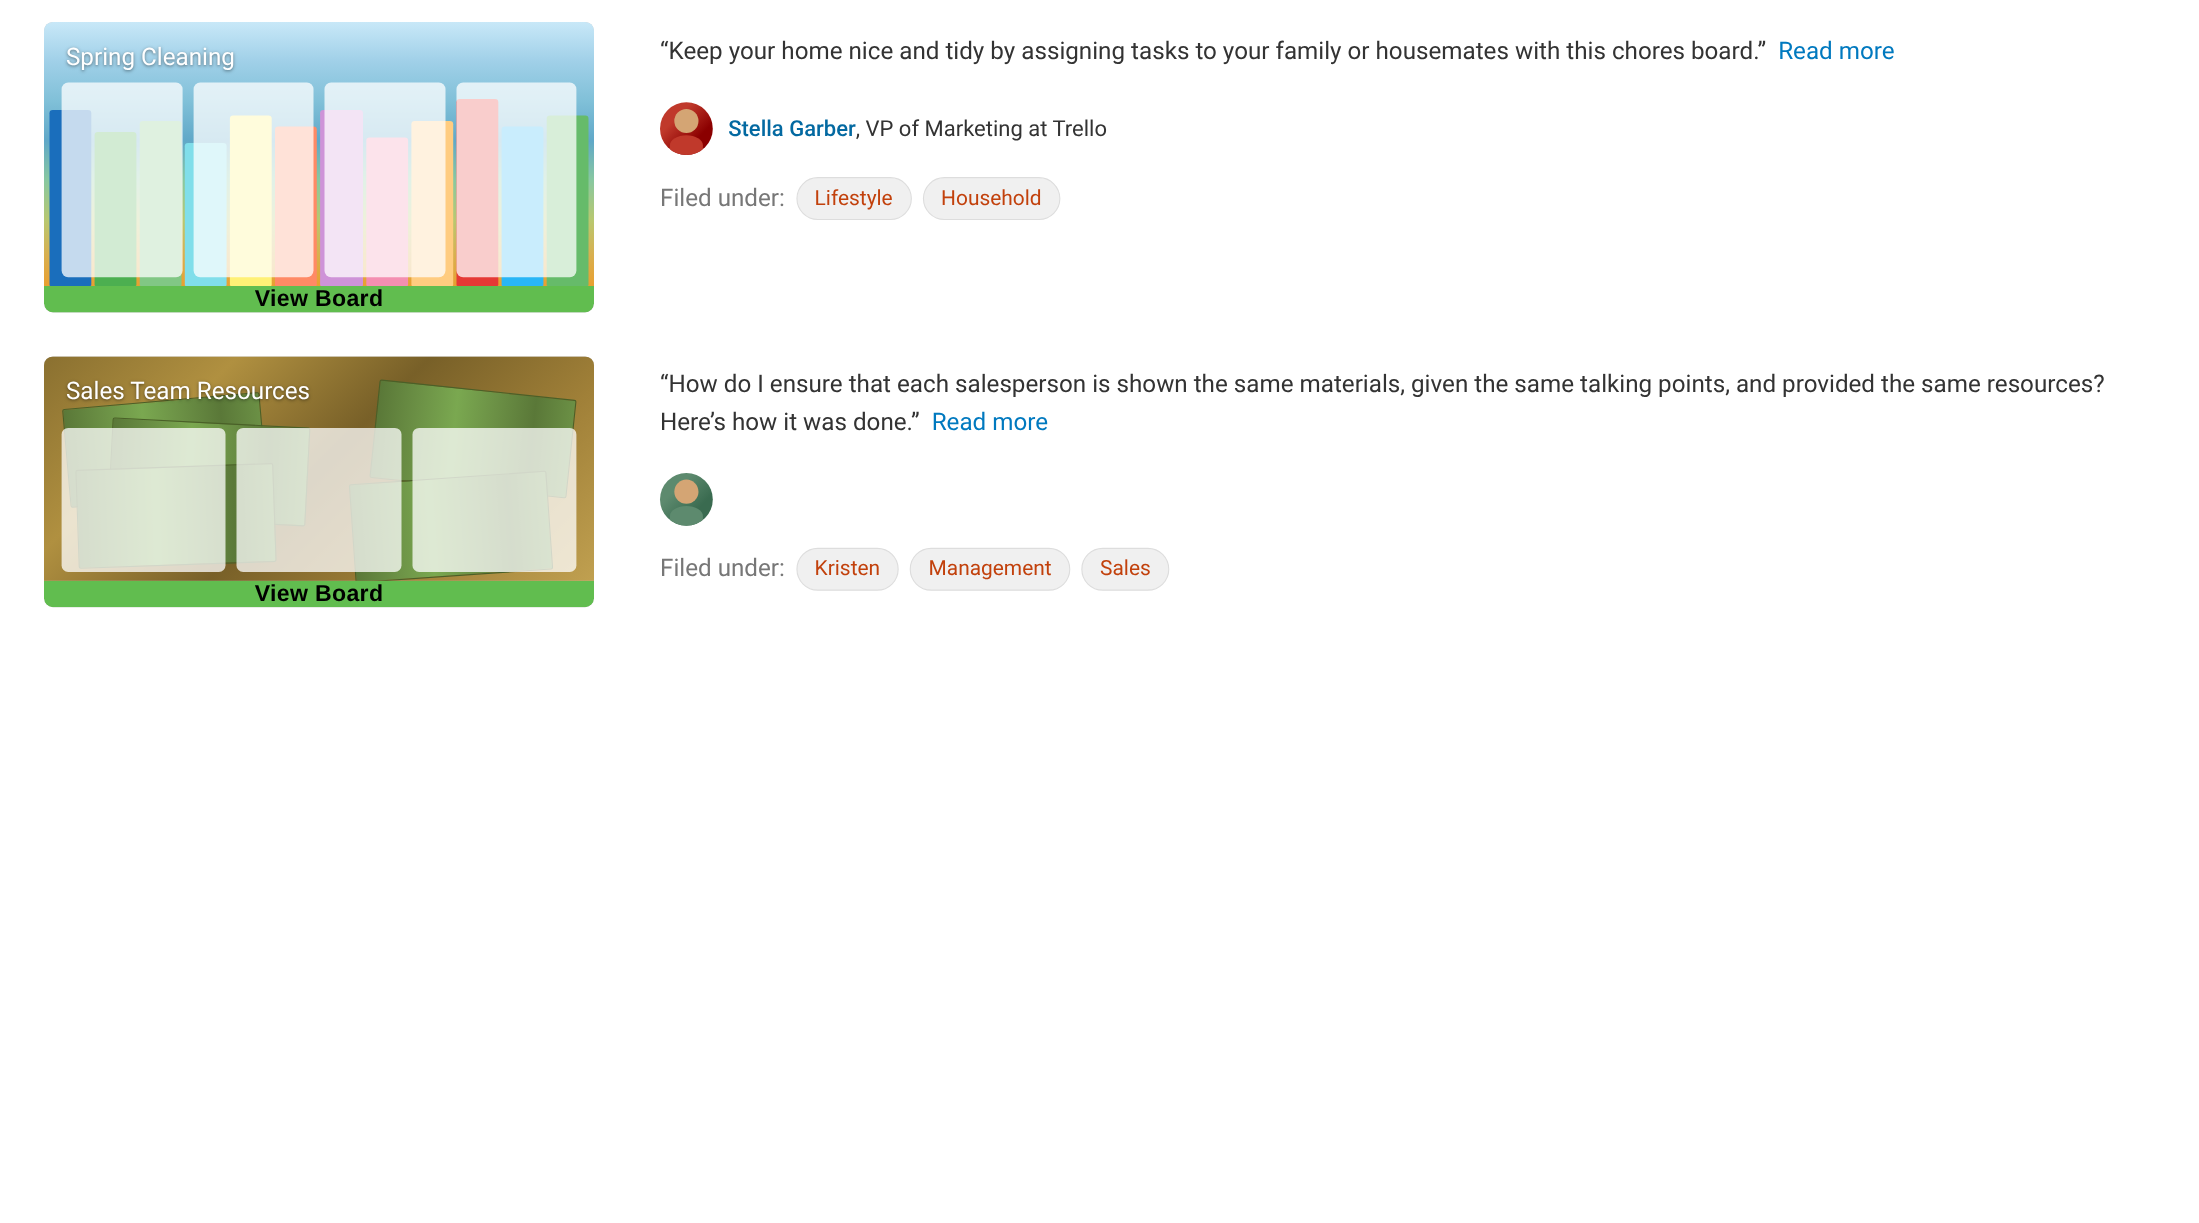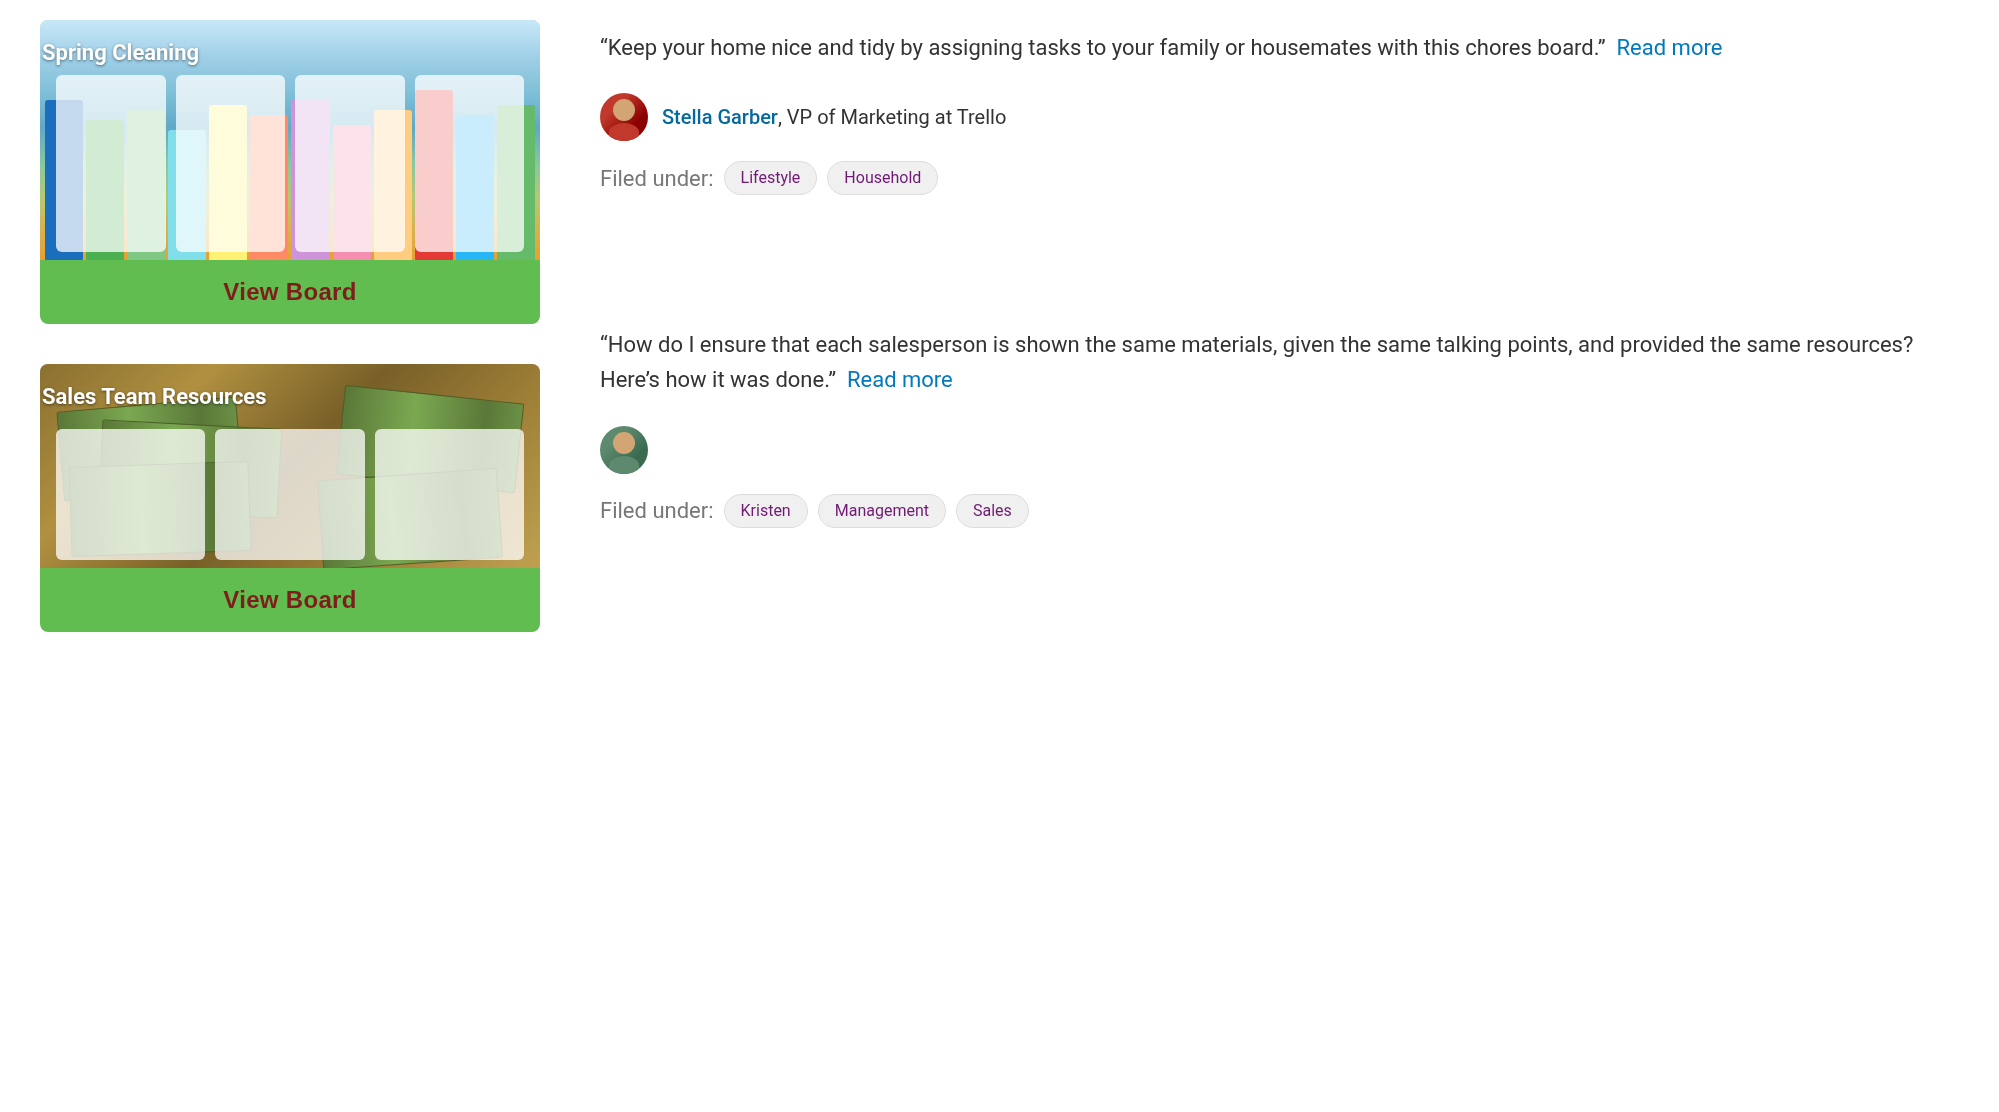--- a/index.html
+++ b/index.html
@@ -35,24 +35,24 @@
 
     .card {
       border-radius: 8px;
       overflow: hidden;
       background: #ccc;
     }
 
     .card-title {
       position: absolute;
       top: 16px;
-      left: 2px;
+      left: 20px;
       color: white;
       font-size: 22px;
-      font-weight: 700;
+      font-weight: 400;
       text-shadow: 0 1px 3px rgba(0,0,0,0.5);
       z-index: 10;
     }
 
     .card-columns {
       position: absolute;
       top: 55px;
       left: 16px;
       right: 16px;
       bottom: 8px;
@@ -63,24 +63,23 @@
 
     .card-col {
       background: rgba(255,255,255,0.75);
       border-radius: 6px;
       flex: 1;
     }
 
     .view-board-btn {
       display: block;
       width: 100%;
-      padding: 18px;
       background: #61bd4f;
-      color: #7f1d1d;
-      font-size: 24px;
+      color: #000000;
+      font-size: 21px;
       font-weight: 700;
       text-align: center;
       border: none;
       cursor: pointer;
       border-radius: 0 0 8px 8px;
       letter-spacing: 0.3px;
     }
 
     
     .content-column {
@@ -206,22 +205,22 @@
       color: #777;
       font-size: 22px;
       text-align: right;
     }
 
     .tag-badge {
       background: #f0f0f0;
       border: 1px solid #ddd;
       border-radius: 20px;
       padding: 4px 16px;
-      font-size: 16px;
-      color: #701a75;
+      font-size: 19px;
+      color: #c2410c;
       cursor: pointer;
     }
 
     
     .spring-bg {
       width: 100%;
       height: 240px;
       position: relative;
       background: linear-gradient(to bottom, #c8e8f8 0%, #a0d0e8 15%, #80c0d8 30%, #60a8c8 45%, #88c8a0 60%, #b8c870 75%, #d8b050 88%, #e8a030 100%);
       overflow: hidden;

